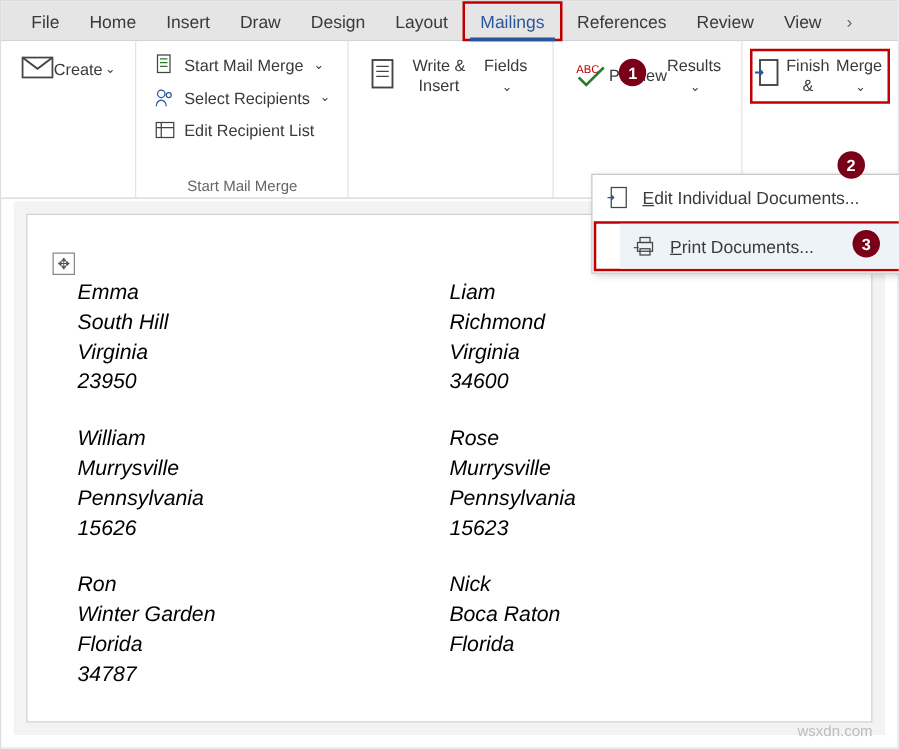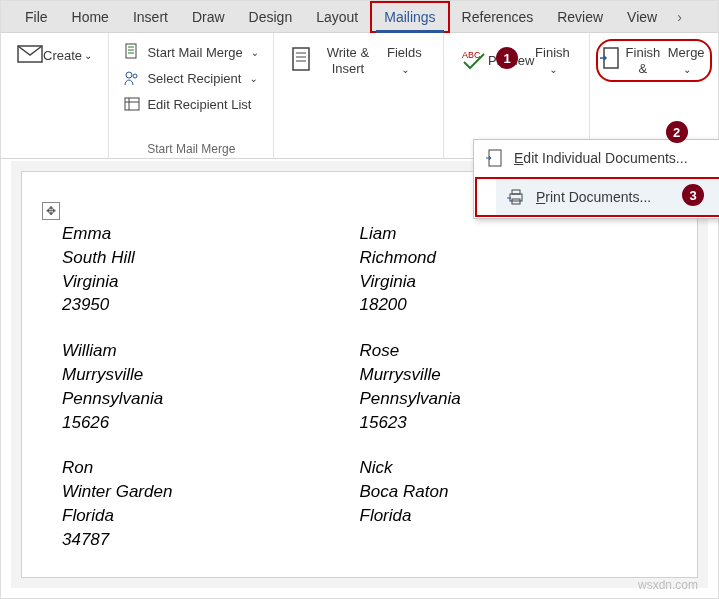--- a/index.html
+++ b/index.html
@@ -108,21 +108,21 @@
             <span class="caret">⌄</span>
           </div>
           <div class="hbtn">
             <span>
               <svg width="18" height="18" viewBox="0 0 18 18">
                   <circle cx="6" cy="6" r="3" fill="none" stroke="#2b579a"></circle>
                   <circle cx="12" cy="7" r="2" fill="none" stroke="#2b579a"></circle>
                   <path d="M2 16c0-3 2-5 4-5s4 2 4 5" fill="none" stroke="#2b579a"></path>
                 </svg>
             </span>
-            <span>Select Recipient</span>
+            <span>Select Recipients</span>
             <span class="caret">⌄</span>
           </div>
           <div class="hbtn">
             <span>
               <svg width="18" height="18" viewBox="0 0 18 18">
                   <rect x="2" y="3" width="14" height="12" fill="none" stroke="#444"></rect>
                   <path d="M2 7h14M6 3v12" stroke="#444"></path>
                 </svg>
             </span>
             <span>Edit Recipient List</span>
@@ -151,30 +151,30 @@
     <div class="group" style="position:relative;">
       <div class="group-content">
         <div class="vbtn">
           <span class="ico">
             <svg width="28" height="22" viewBox="0 0 28 22">
                 <text x="2" y="10" font-size="9" fill="#c00000" font-family="Arial">ABC</text>
                 <path d="M4 14 L10 20 L24 6" fill="none" stroke="#2b7a2b" stroke-width="2"></path>
               </svg>
           </span>
           <span>Preview</span>
-          <span><span>Finish</span><span class="caret"> ⌄</span></span>
+          <span><span>Results</span><span class="caret"> ⌄</span></span>
         </div>
       </div>
       <div class="group-label">&nbsp;</div>
       <span class="badge abs" style="top:14px; left:52px;">1</span>
     </div>
 
     <div class="group" style="position:relative; border-right:none;">
       <div class="group-content">
-        <div class="vbtn hl" style="padding:4px 0;border-radius:16px;">
+        <div class="vbtn hl" style="padding:4px 0;">
           <span class="ico">
             <svg width="24" height="26" viewBox="0 0 24 26">
                 <rect x="6" y="2" width="14" height="20" fill="none" stroke="#444" stroke-width="1.5"></rect>
                 <path d="M2 12 L8 12 M6 10 L8 12 L6 14" fill="none" stroke="#2b579a" stroke-width="1.5"></path>
               </svg>
           </span>
           <span>Finish &amp;</span>
           <span><span>Merge</span><span class="caret"> ⌄</span></span>
         </div>
       </div>
@@ -232,21 +232,21 @@
             <div>Winter Garden</div>
             <div>Florida</div>
             <div>34787</div>
           </div>
         </div>
         <div class="labelcol">
           <div class="label">
             <div>Liam</div>
             <div>Richmond</div>
             <div>Virginia</div>
-            <div>18200</div>
+            <div>34600</div>
           </div>
           <div class="label">
             <div>Rose</div>
             <div>Murrysville</div>
             <div>Pennsylvania</div>
             <div>15623</div>
           </div>
           <div class="label">
             <div>Nick</div>
             <div>Boca Raton</div>

